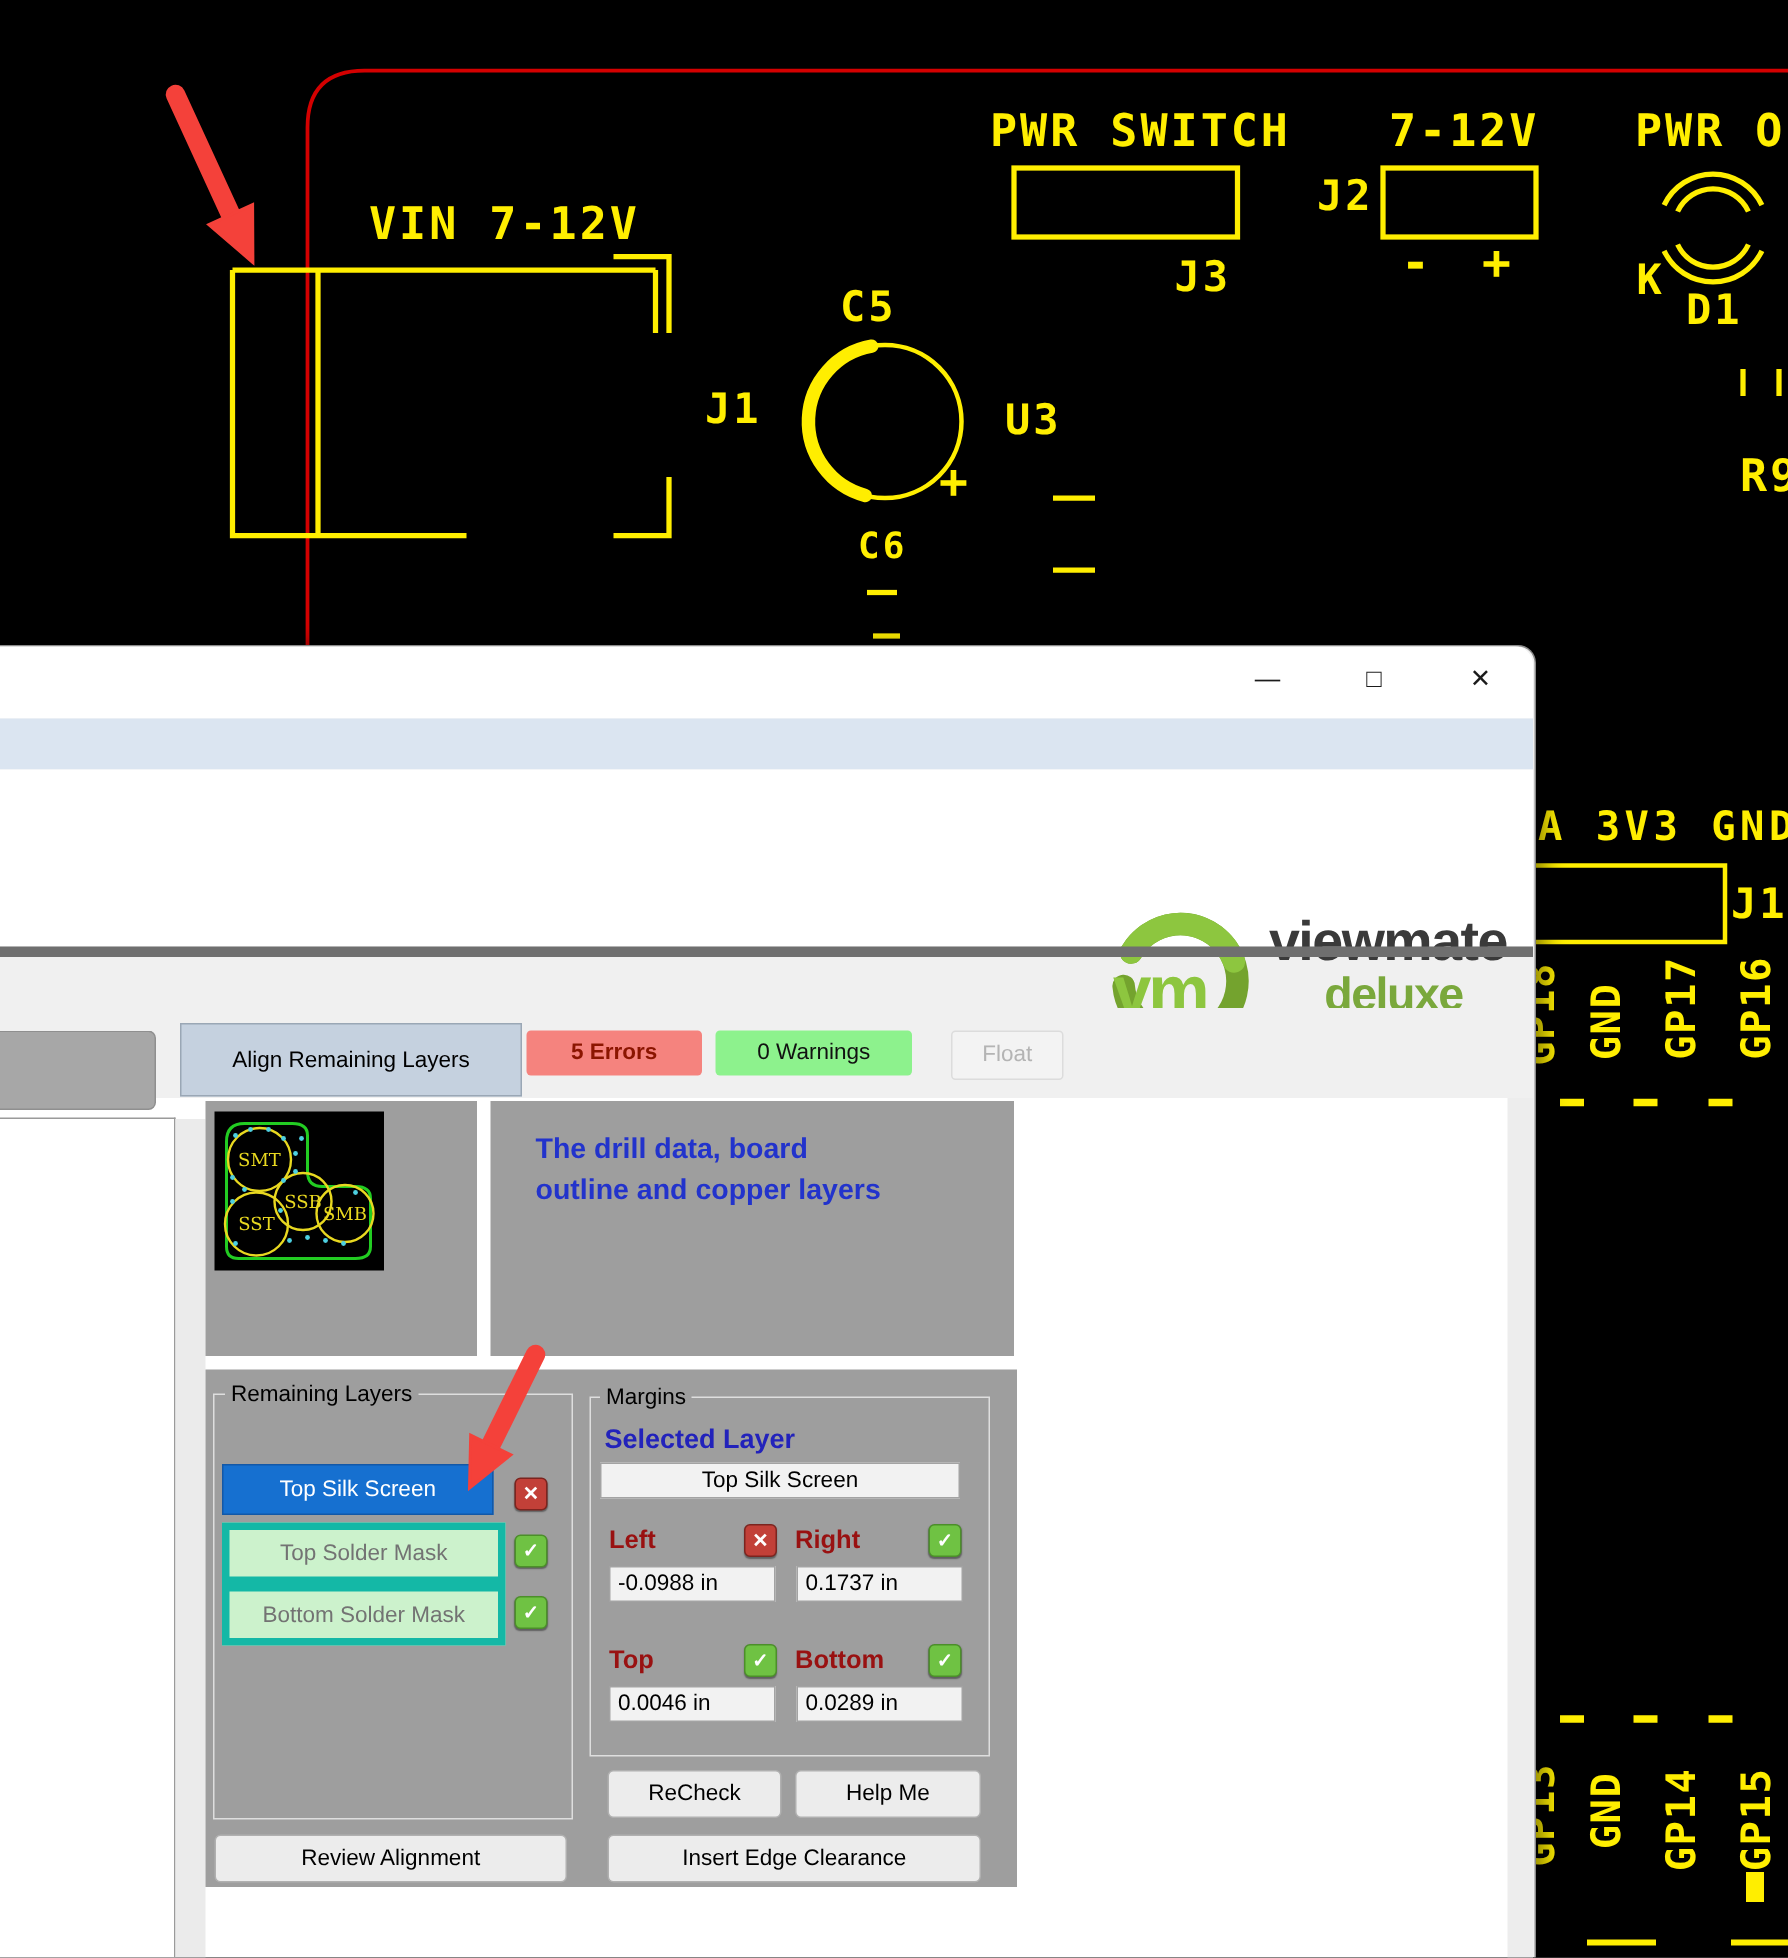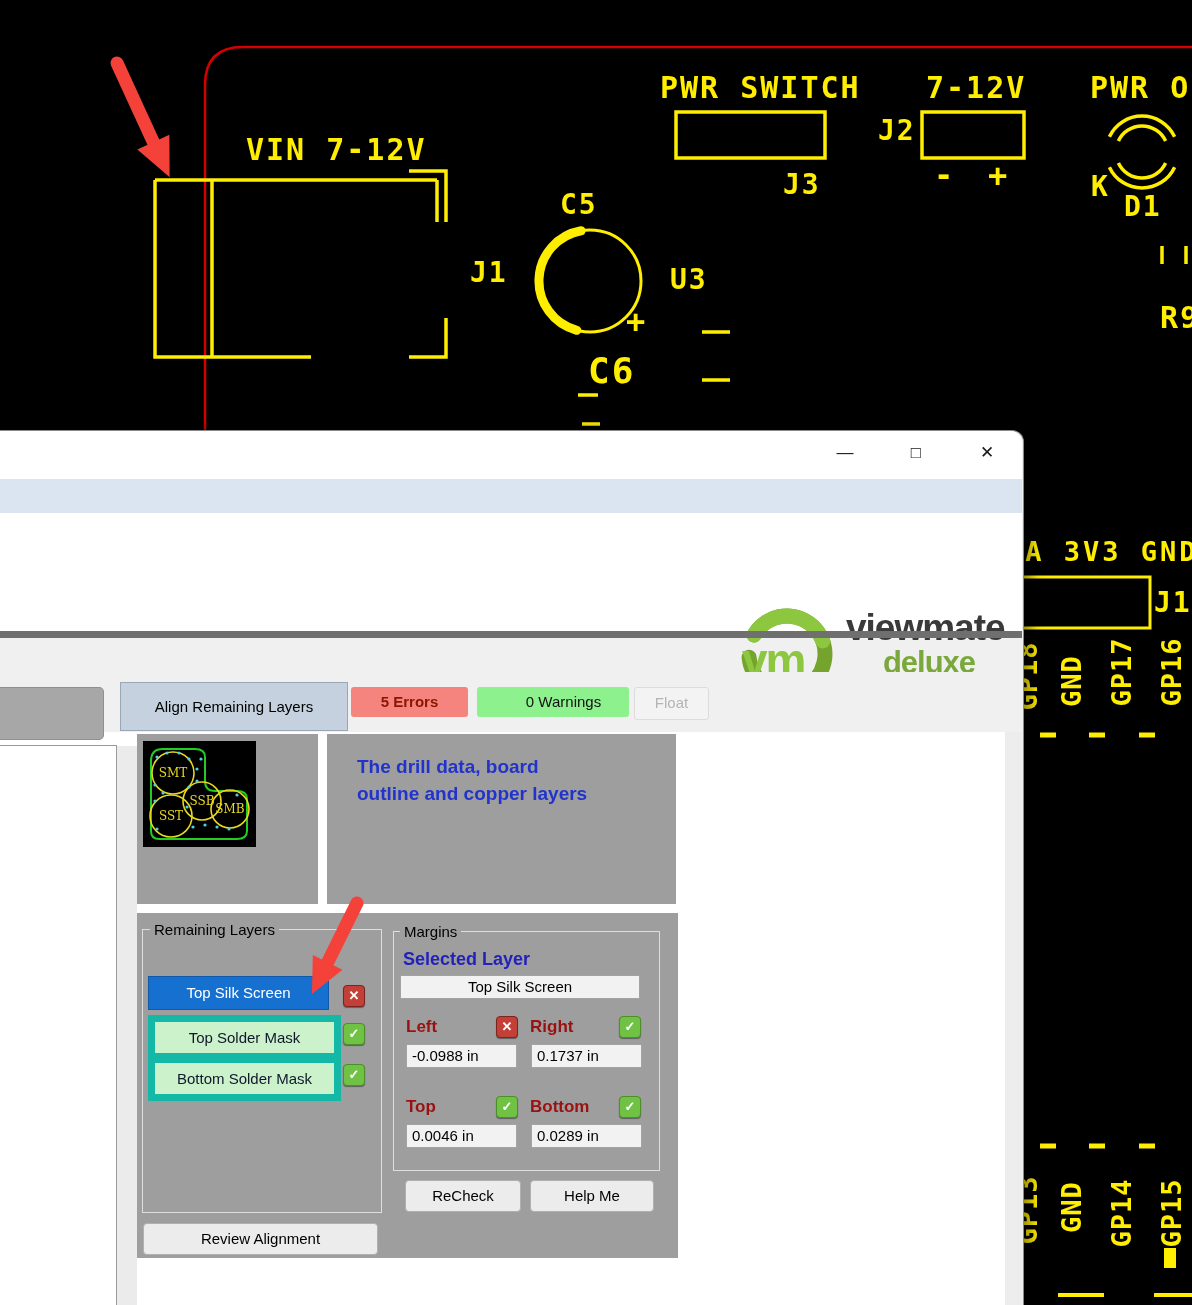--- a/index.html
+++ b/index.html
@@ -30,35 +30,35 @@
   .bluebar-row{position:absolute;left:0;top:207px;width:1022px;height:34px;background:#f0f0f0;}
   .bluebar{position:absolute;top:0;height:34px;background:#1473d2;}
   .dfm-title{color:#fff;font-size:16px;text-align:center;line-height:34px;}
   .tabstrip{position:absolute;left:0;top:241px;width:1022px;height:60px;background:#f0f0f0;}
   .graybtn{position:absolute;left:0;top:256px;width:103px;height:51px;background:#a7a7a7;
            border:1px solid #8f8f8f;border-left:none;border-radius:0 5px 5px 0;}
   .tab-main{position:absolute;left:120px;top:251px;width:226px;height:47px;background:#c5d1df;
             border:1px solid #9aa7b5;color:#000;font-size:15px;text-align:center;line-height:47px;}
   .pill{position:absolute;top:256px;height:30px;border-radius:3px;font-size:15px;text-align:center;line-height:30px;}
   .pill-err{left:351px;width:117px;background:#f5837e;color:#8b1500;font-weight:bold;}
-  .pill-warn{left:477px;width:131px;background:#8df28d;color:#111;padding-left:21px;}
+  .pill-warn{left:477px;width:131px;background:#8df28d;color:#111;}
   .pill-float{left:621px;width:73px;height:31px;background:#f3f3f3;border:1px solid #dcdcdc;color:#b4b4b4;margin-left:13px;}
   .content{position:absolute;left:0;top:301px;width:1022px;height:579px;background:#fff;}
   .rightcol{position:absolute;left:1005px;top:301px;width:17px;height:579px;background:#ededed;}
   .leftpanel{position:absolute;left:0;top:314px;width:116px;height:566px;background:#fff;
              border-top:1px solid #9a9a9a;border-right:1px solid #9a9a9a;}
   .leftgap{position:absolute;left:117px;top:315px;width:20px;height:565px;background:#ebebeb;}
   .gpanel{position:absolute;background:#9e9e9e;}
   .infoblue{position:absolute;left:357px;top:322px;color:#2233cc;font-weight:bold;font-size:19px;line-height:27px;}
   .infored{position:absolute;left:357px;top:404px;color:#a01010;font-weight:bold;font-size:19px;line-height:27px;}
   .groupbox{position:absolute;border:1px solid #dedede;}
   .grouplabel{position:absolute;color:#000;font-size:15px;background:#9e9e9e;padding:0 4px;}
   .layerbtn{position:absolute;left:148px;width:179px;font-size:15px;text-align:center;}
   .btn-blue{background:#1670d0;color:#fff;border:1px solid #1258a8;}
-  .btn-green{background:#ccf2cc;color:#0f172a;border:7px solid #14b8a6;}
+  .btn-green{background:#ccf2cc;color:#737373;border:5px solid #14b8a6;}
   .statusicon{position:absolute;width:20px;height:20px;border-radius:4px;color:#fff;font-size:13px;
               font-weight:bold;text-align:center;line-height:20px;box-shadow:0 1px 1px rgba(0,0,0,.4);}
   .icon-err{background:#c24038;border:1px solid #7c241f;}
   .icon-ok{background:#6fc243;border:1px solid #4c8f2a;}
   .mlabel{position:absolute;color:#991111;font-weight:bold;font-size:17px;}
   .field{position:absolute;background:#f2f2f2;border:1px solid #a3a3a3;font-size:15px;color:#000;
          line-height:22px;padding-left:5px;}
   .pushbtn{position:absolute;background:#ececec;border:1px solid #b0b0b0;border-radius:4px;
            font-size:15px;color:#000;text-align:center;}
   .sellayer{position:absolute;left:403px;top:518px;color:#2222bb;font-weight:bold;font-size:18px;}
@@ -126,21 +126,21 @@
     <rect x="1164" y="1248" width="12" height="20" fill="#ffee00"></rect>
     <g stroke="#ffee00" stroke-width="4">
       <path d="M1058,1295 H1104"></path>
         <path d="M1154,1295 H1192"></path>
     </g>
   </svg>
 
   <div class="pcb-label" style="left:246px;top:132px;font-size:30px;">VIN 7-12V</div>
   <div class="pcb-label" style="left:470px;top:256px;font-size:28px;">J1</div>
   <div class="pcb-label" style="left:560px;top:188px;font-size:28px;">C5</div>
-  <div class="pcb-label" style="left:572px;top:350px;font-size:36px;margin-left:16px;">C6</div>
+  <div class="pcb-label" style="left:572px;top:350px;font-size:24px;">C6</div>
   <div class="pcb-label" style="left:670px;top:263px;font-size:28px;">U3</div>
   <div class="pcb-label" style="left:660px;top:70px;font-size:30px;">PWR SWITCH</div>
   <div class="pcb-label" style="left:783px;top:168px;font-size:28px;">J3</div>
   <div class="pcb-label" style="left:878px;top:114px;font-size:28px;">J2</div>
   <div class="pcb-label" style="left:926px;top:70px;font-size:30px;">7-12V</div>
   <div class="pcb-label" style="left:934px;top:156px;font-size:32px;">-</div>
   <div class="pcb-label" style="left:988px;top:156px;font-size:32px;">+</div>
   <div class="pcb-label" style="left:1090px;top:70px;font-size:30px;">PWR ON</div>
   <div class="pcb-label" style="left:1091px;top:170px;font-size:28px;">K</div>
   <div class="pcb-label" style="left:1124px;top:190px;font-size:28px;">D1</div>
@@ -260,20 +260,21 @@
     <div class="statusicon icon-ok" style="left:496px;top:665px;">✓</div>
     <div class="mlabel" style="left:530px;top:666px;">Bottom</div>
     <div class="statusicon icon-ok" style="left:619px;top:665px;">✓</div>
     <div class="field" style="left:406px;top:693px;width:104px;height:22px;">0.0046 in</div>
     <div class="field" style="left:531px;top:693px;width:104px;height:22px;">0.0289 in</div>
 
     <div class="pushbtn" style="left:405px;top:749px;width:114px;height:30px;line-height:30px;">ReCheck</div>
     <div class="pushbtn" style="left:530px;top:749px;width:122px;height:30px;line-height:30px;">Help Me</div>
 
     <div class="pushbtn" style="left:143px;top:792px;width:233px;height:30px;line-height:30px;">Review Alignment</div>
+    <div class="pushbtn" style="left:405px;top:792px;width:247px;height:30px;line-height:30px;">Insert Edge Clearance</div>
   </div>
 
   <svg id="arrows" width="1192" height="1305" viewBox="0 0 1192 1305">
     <g fill="#f4413a" stroke="#f4413a">
       <path d="M117,63 L153.8,143.1" stroke-width="13" stroke-linecap="round" fill="none"></path>
       <polygon points="168.6,175 139.2,149.8 168.4,136.4" stroke-width="2"></polygon>
     </g>
     <g fill="#f4413a" stroke="#f4413a">
       <path d="M357,903 L327.2,963.3" stroke-width="13" stroke-linecap="round" fill="none"></path>
       <polygon points="313,992 313.8,956.7 340.6,969.9" stroke-width="2"></polygon>

